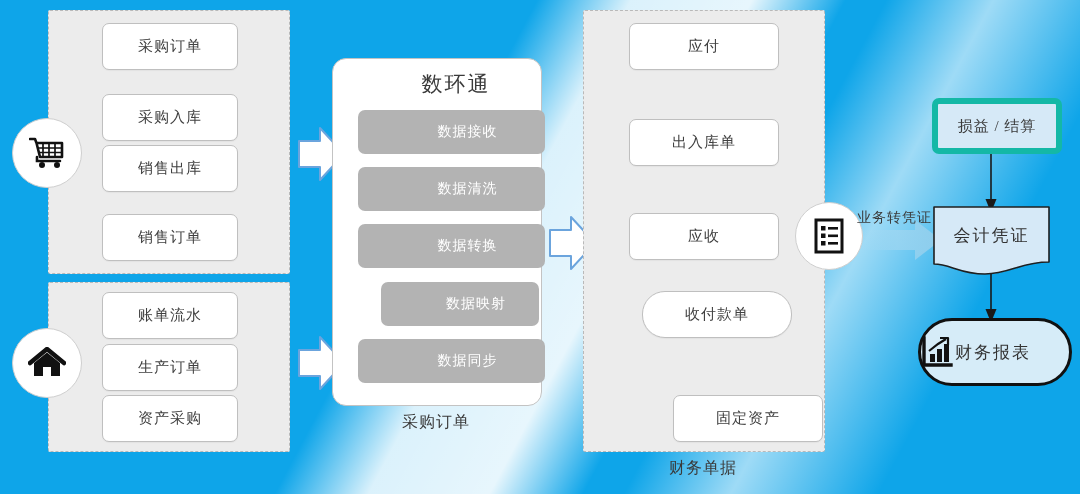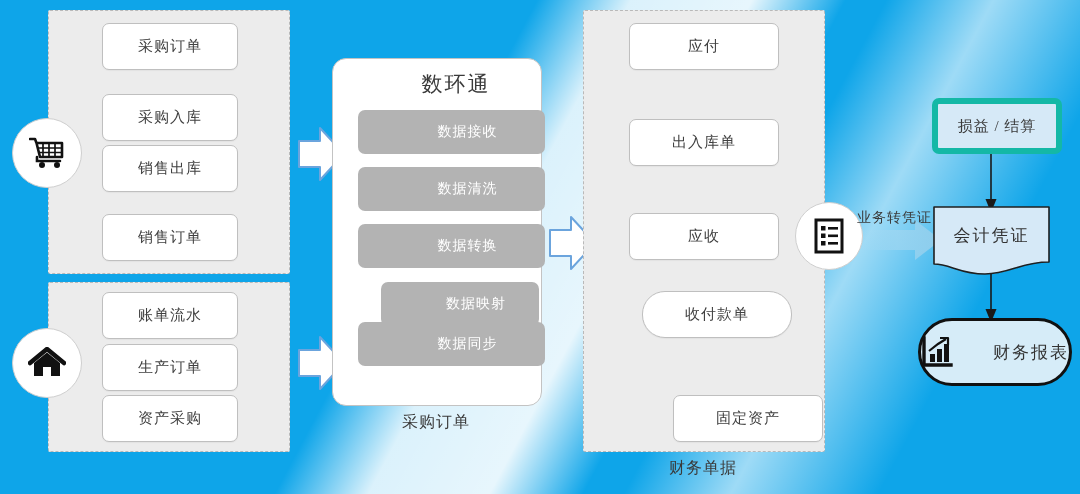--- a/index.html
+++ b/index.html
@@ -103,22 +103,22 @@
     color: #3a3a3a;
     letter-spacing: 1px;
   }
   .pill {
     position: absolute;
     background: #d6ecf8;
     border: 3px solid #111111;
     border-radius: 34px;
     display: flex;
     align-items: center;
-    justify-content: space-between;
-    gap: 17px;
+    justify-content: flex-start;
+    gap: 2px;
     font-size: 17px;
     color: #333333;
     letter-spacing: 2px;
   }
 
   
   .circle-icon {
     position: absolute;
     background: #ffffff;
     border: 1px solid #cfcfcf;
@@ -219,21 +219,21 @@
 
 
   <div class="panel" style="left:332px; top:58px; width:208px; height:346px;"></div>
 
   <div class="panel-title" style="left:352px; top:70px; width:208px;">数环通</div>
 
   <div class="step" style="left:358px; top:110px; width:155px; height:44px;">数据接收</div>
   <div class="step" style="left:358px; top:167px; width:155px; height:44px;">数据清洗</div>
   <div class="step" style="left:358px; top:224px; width:155px; height:44px;">数据转换</div>
   <div class="step" style="left:358px; top:282px; width:126px; height:44px;margin-left:23px;">数据映射</div>
-  <div class="step" style="left:358px; top:322px; width:155px; height:44px;">数据同步</div>
+  <div class="step" style="left:358px; top:339px; width:155px; height:44px;">数据同步</div>
 
   <div class="group-label" style="left:332px; top:412px; width:208px;">采购订单</div>
 
   <div class="group" style="left:583px; top:10px; width:240px; height:440px;"></div>
 
   <div class="node" style="left:629px; top:23px; width:148px; height:45px;">应付</div>
   <div class="node" style="left:629px; top:119px; width:148px; height:45px;">出入库单</div>
   <div class="node" style="left:629px; top:213px; width:148px; height:45px;">应收</div>
   <div class="node" style="left:642px; top:291px; width:148px; height:45px;border-radius:23px;">收付款单</div>
   <div class="node" style="left:629px; top:395px; width:148px; height:45px;margin-left:44px;">固定资产</div>

